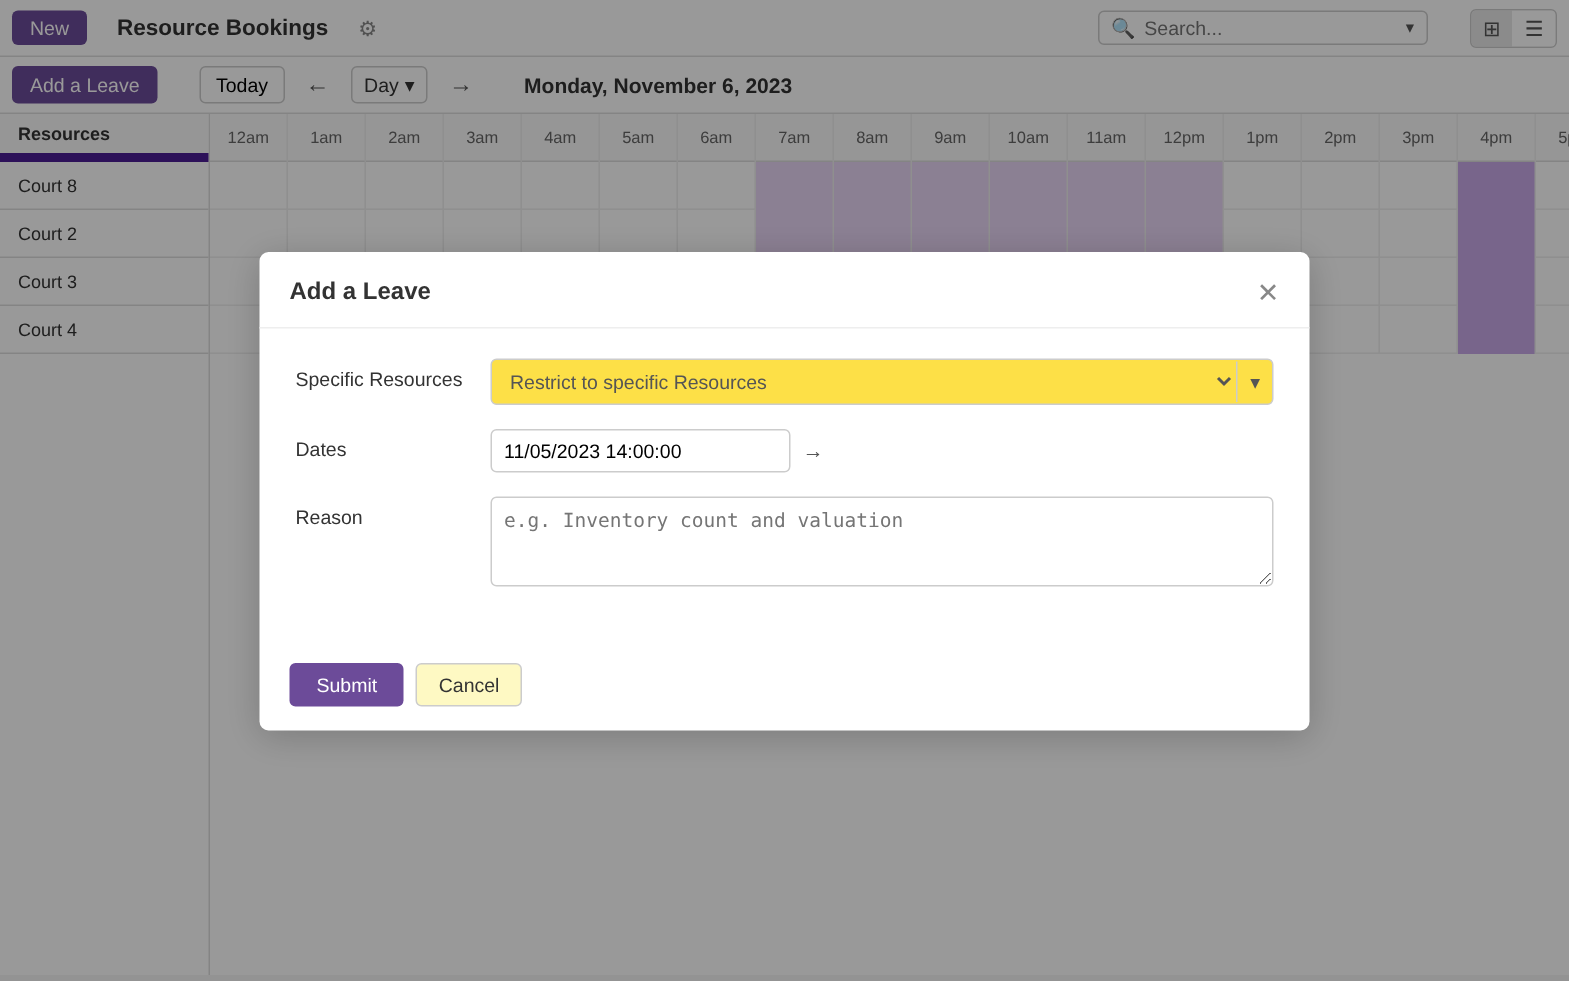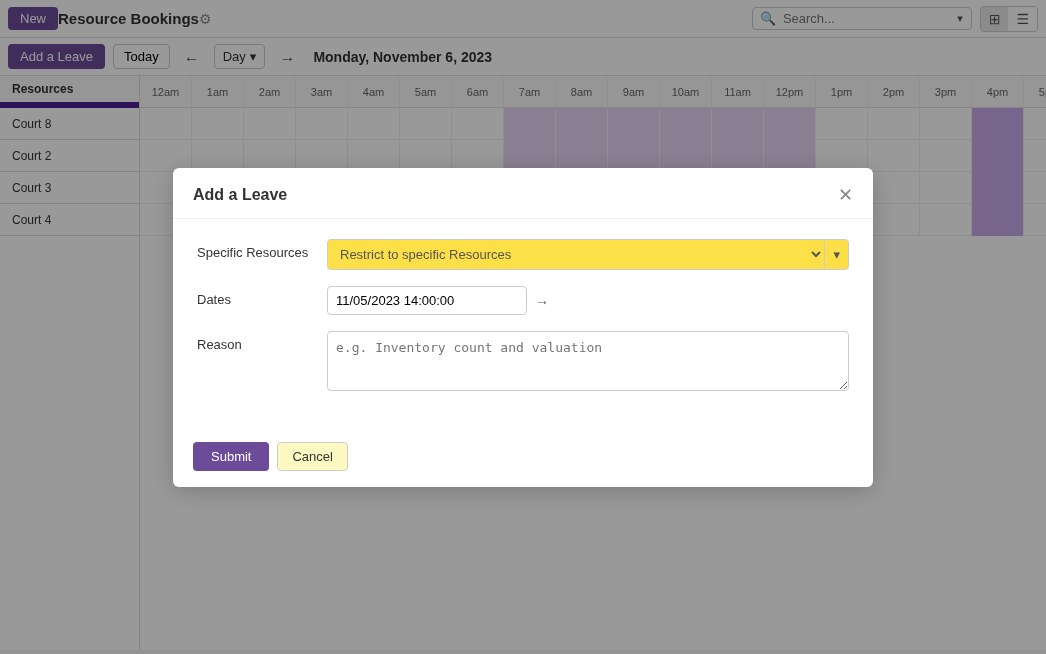--- a/index.html
+++ b/index.html
@@ -1,37 +1,37 @@
 <!DOCTYPE html>
 <html><head>
   <meta charset="utf-8">
   <style>
     * { box-sizing: border-box; margin: 0; padding: 0; }
     body { font-family: -apple-system, BlinkMacSystemFont, 'Segoe UI', sans-serif; font-size: 13px; background: #f5f5f5; color: #333; }
 
     
-    .top-bar { display: flex; align-items: center; background: #fff; border-bottom: 1px solid #ddd; padding: 0 8px; height: 38px; gap: 0; }
+    .top-bar { display: flex; align-items: center; background: #fff; border-bottom: 1px solid #ddd; padding: 0 8px; height: 38px; gap: 20px; }
     .new-btn { background: #6c4b99; color: #fff; border: none; border-radius: 4px; padding: 4px 12px; font-size: 13px; cursor: pointer; font-weight: 500; }
     .page-title { font-size: 15px; font-weight: 600; color: #333; }
     .gear-icon { color: #888; font-size: 14px; cursor: pointer; }
     .search-bar { display: flex; align-items: center; border: 1px solid #ccc; border-radius: 4px; padding: 3px 8px; margin-left: auto; width: 220px; background: #fff; }
     .search-bar input { border: none; outline: none; font-size: 13px; width: 100%; background: transparent; }
     .search-icon { color: #888; margin-right: 6px; }
     .dropdown-arrow { color: #555; font-size: 11px; margin-left: 4px; cursor: pointer; }
     .view-btns { display: flex; border: 1px solid #ccc; border-radius: 4px; overflow: hidden; margin-left: 8px; }
     .view-btn { background: #fff; border: none; padding: 4px 8px; cursor: pointer; font-size: 14px; color: #555; }
     .view-btn.active { background: #e8e8e8; }
 
     
     .toolbar { display: flex; align-items: center; background: #fff; border-bottom: 1px solid #ddd; padding: 6px 8px; gap: 8px; }
     .add-leave-btn { background: #6c4b99; color: #fff; border: none; border-radius: 4px; padding: 5px 12px; font-size: 13px; cursor: pointer; }
-    .today-btn { background: #fff; border: 1px solid #ccc; border-radius: 4px; padding: 4px 10px; font-size: 13px; cursor: pointer; }
+    .today-btn { background: #fff; border: 1px solid #ccc; border-radius: 4px; padding: 4px 10px; font-size: 13px; cursor: pointer; margin-left: 20px; }
     .nav-btn { background: none; border: none; cursor: pointer; font-size: 16px; color: #555; padding: 2px 6px; }
     .day-dropdown { background: #fff; border: 1px solid #ccc; border-radius: 4px; padding: 4px 8px; font-size: 13px; cursor: pointer; display: flex; align-items: center; gap: 4px; }
-    .current-date { font-size: 14px; font-weight: 600; color: #333; margin-left: 4px; }
+    .current-date { font-size: 14px; font-weight: 600; color: #333; margin-left: 20px; }
 
     
     .calendar-container { display: flex; overflow: auto; height: calc(100vh - 80px); background: #fff; }
     .resource-col { min-width: 140px; border-right: 1px solid #ddd; flex-shrink: 0; }
     .resource-header { height: 32px; border-bottom: 6px solid #4c1d95; display: flex; align-items: center; padding: 0 12px; font-weight: 600; font-size: 12px; background: #fafafa; }
     .resource-row { height: 32px; border-bottom: 1px solid #ddd; display: flex; align-items: center; padding: 0 12px; font-size: 12px; }
     .time-grid { flex: 1; overflow: auto; }
     .time-header { display: flex; border-bottom: 1px solid #ddd; background: #fafafa; height: 32px; }
     .time-cell-header { min-width: 52px; height: 32px; border-right: 1px solid #eee; display: flex; align-items: center; justify-content: center; font-size: 11px; color: #666; font-weight: 500; flex-shrink: 0; }
     .time-row { display: flex; height: 32px; border-bottom: 1px solid #eee; }

